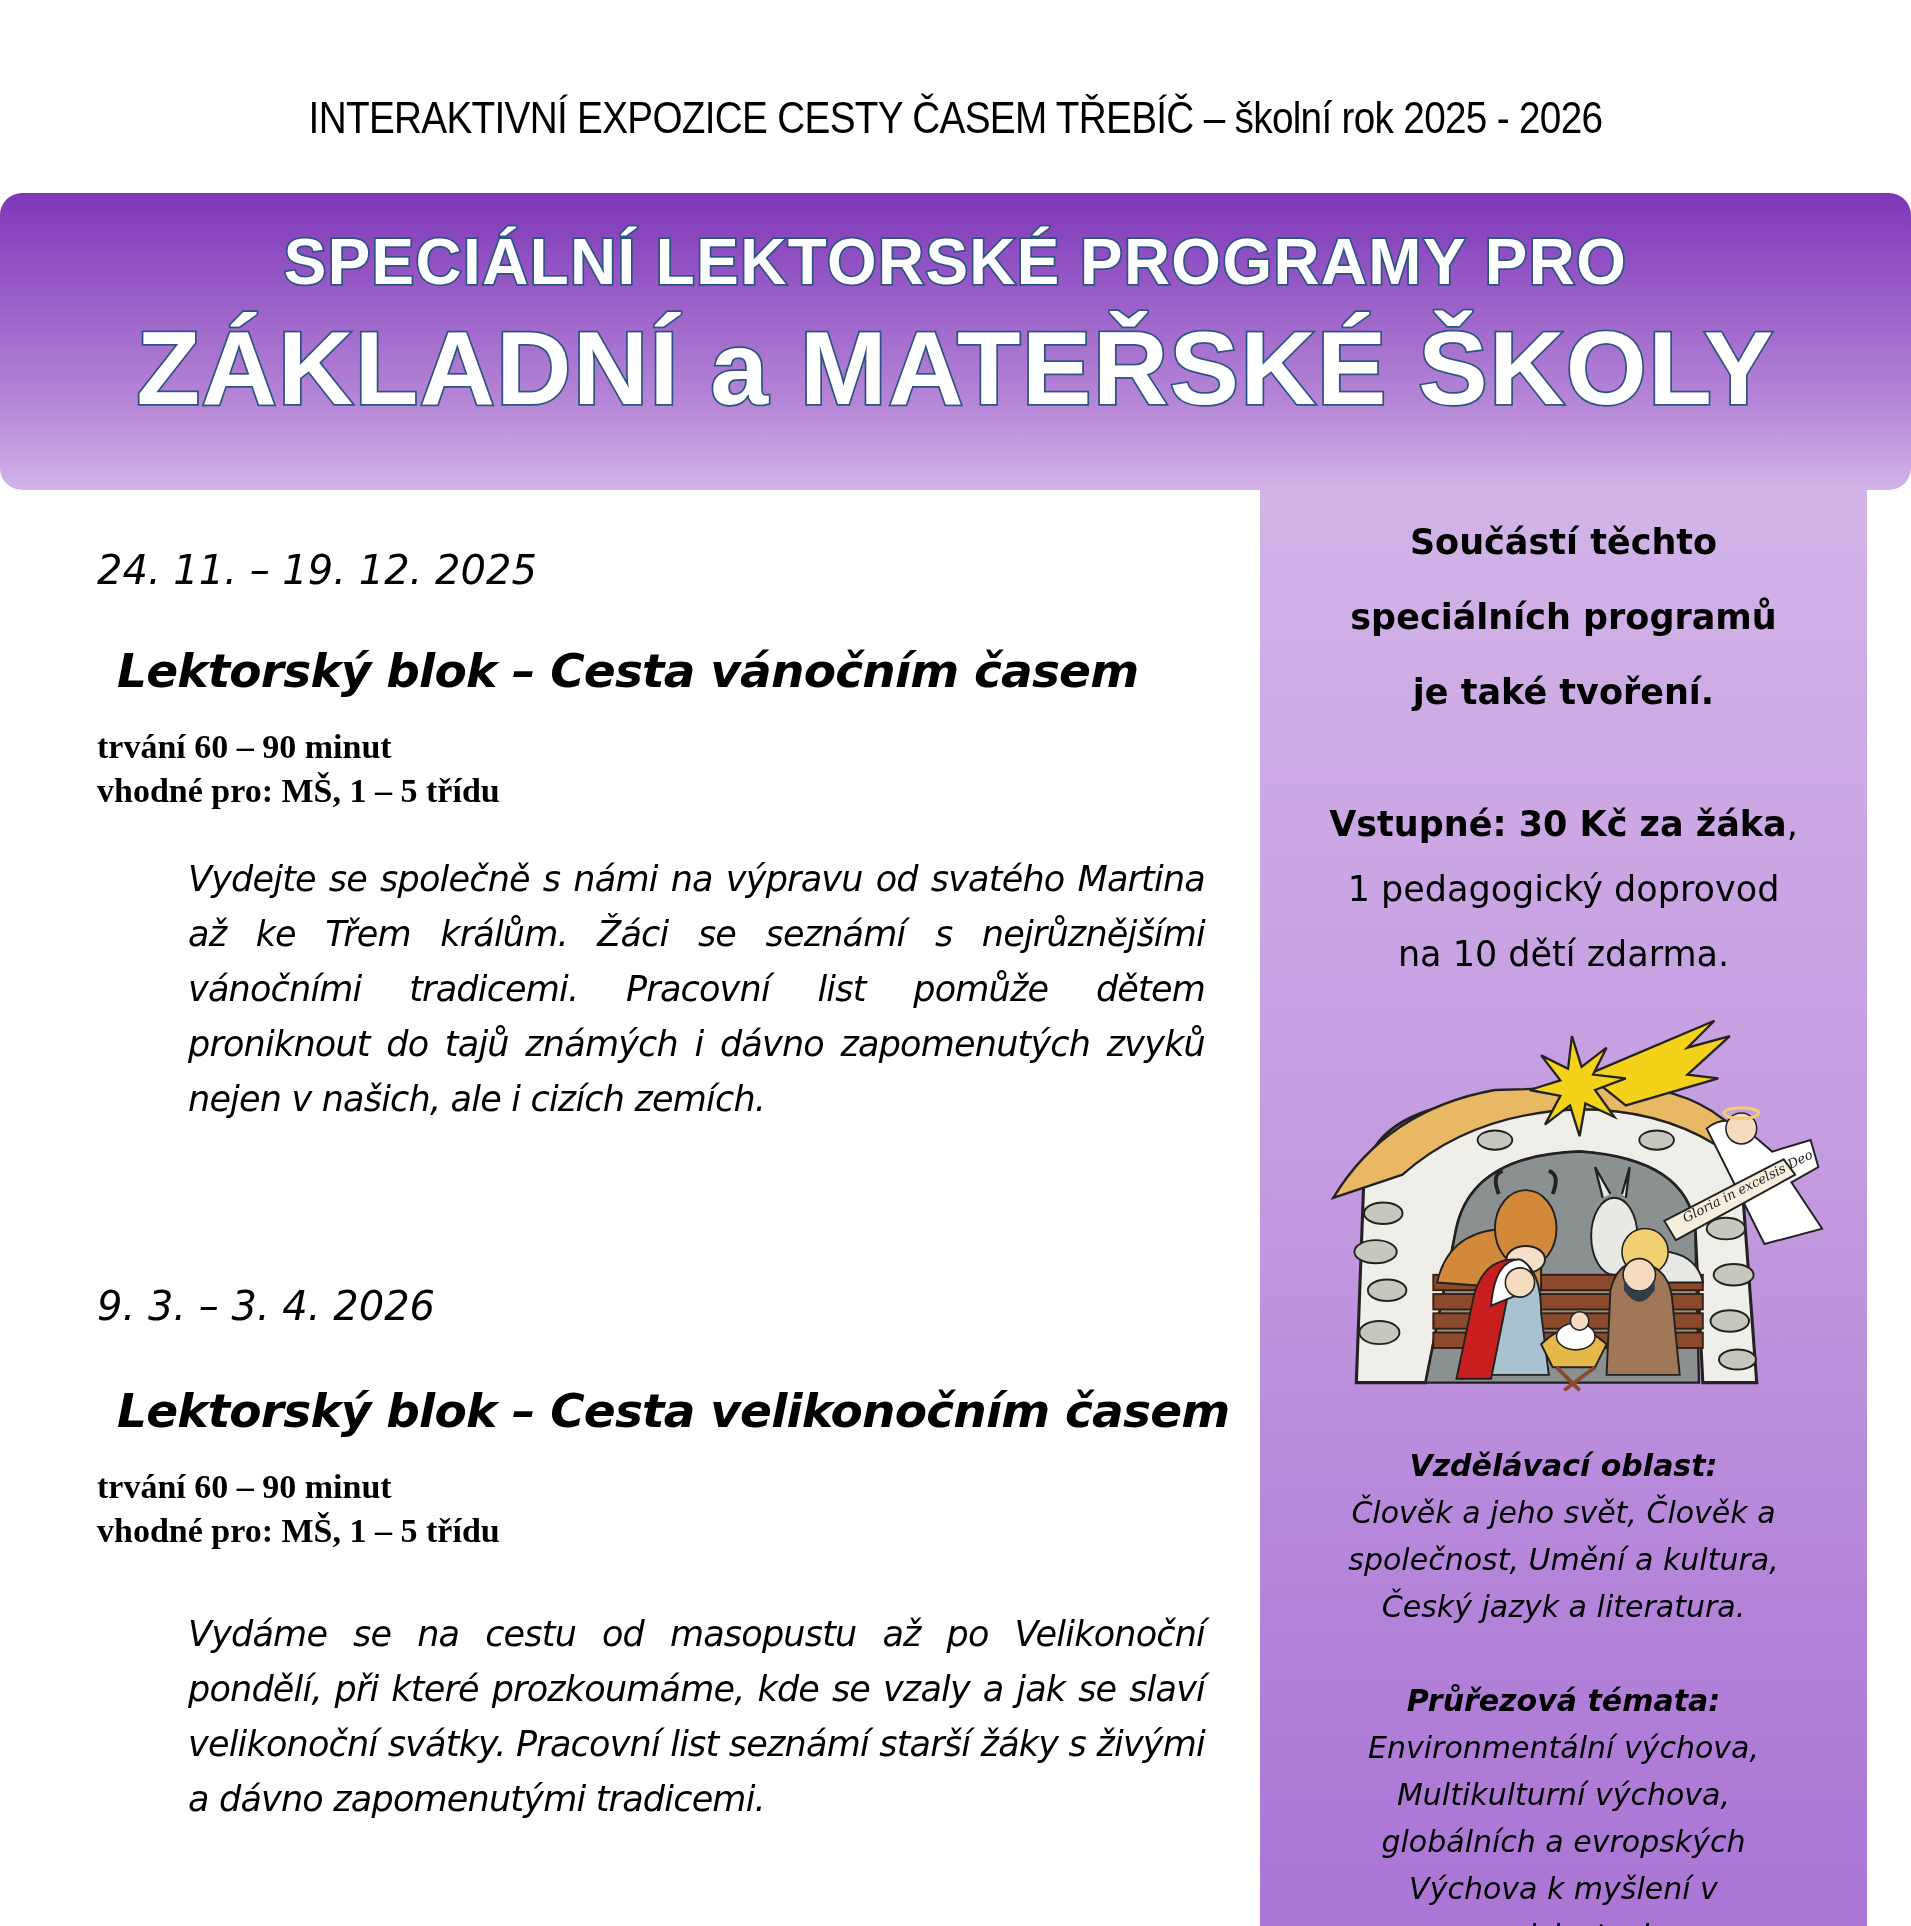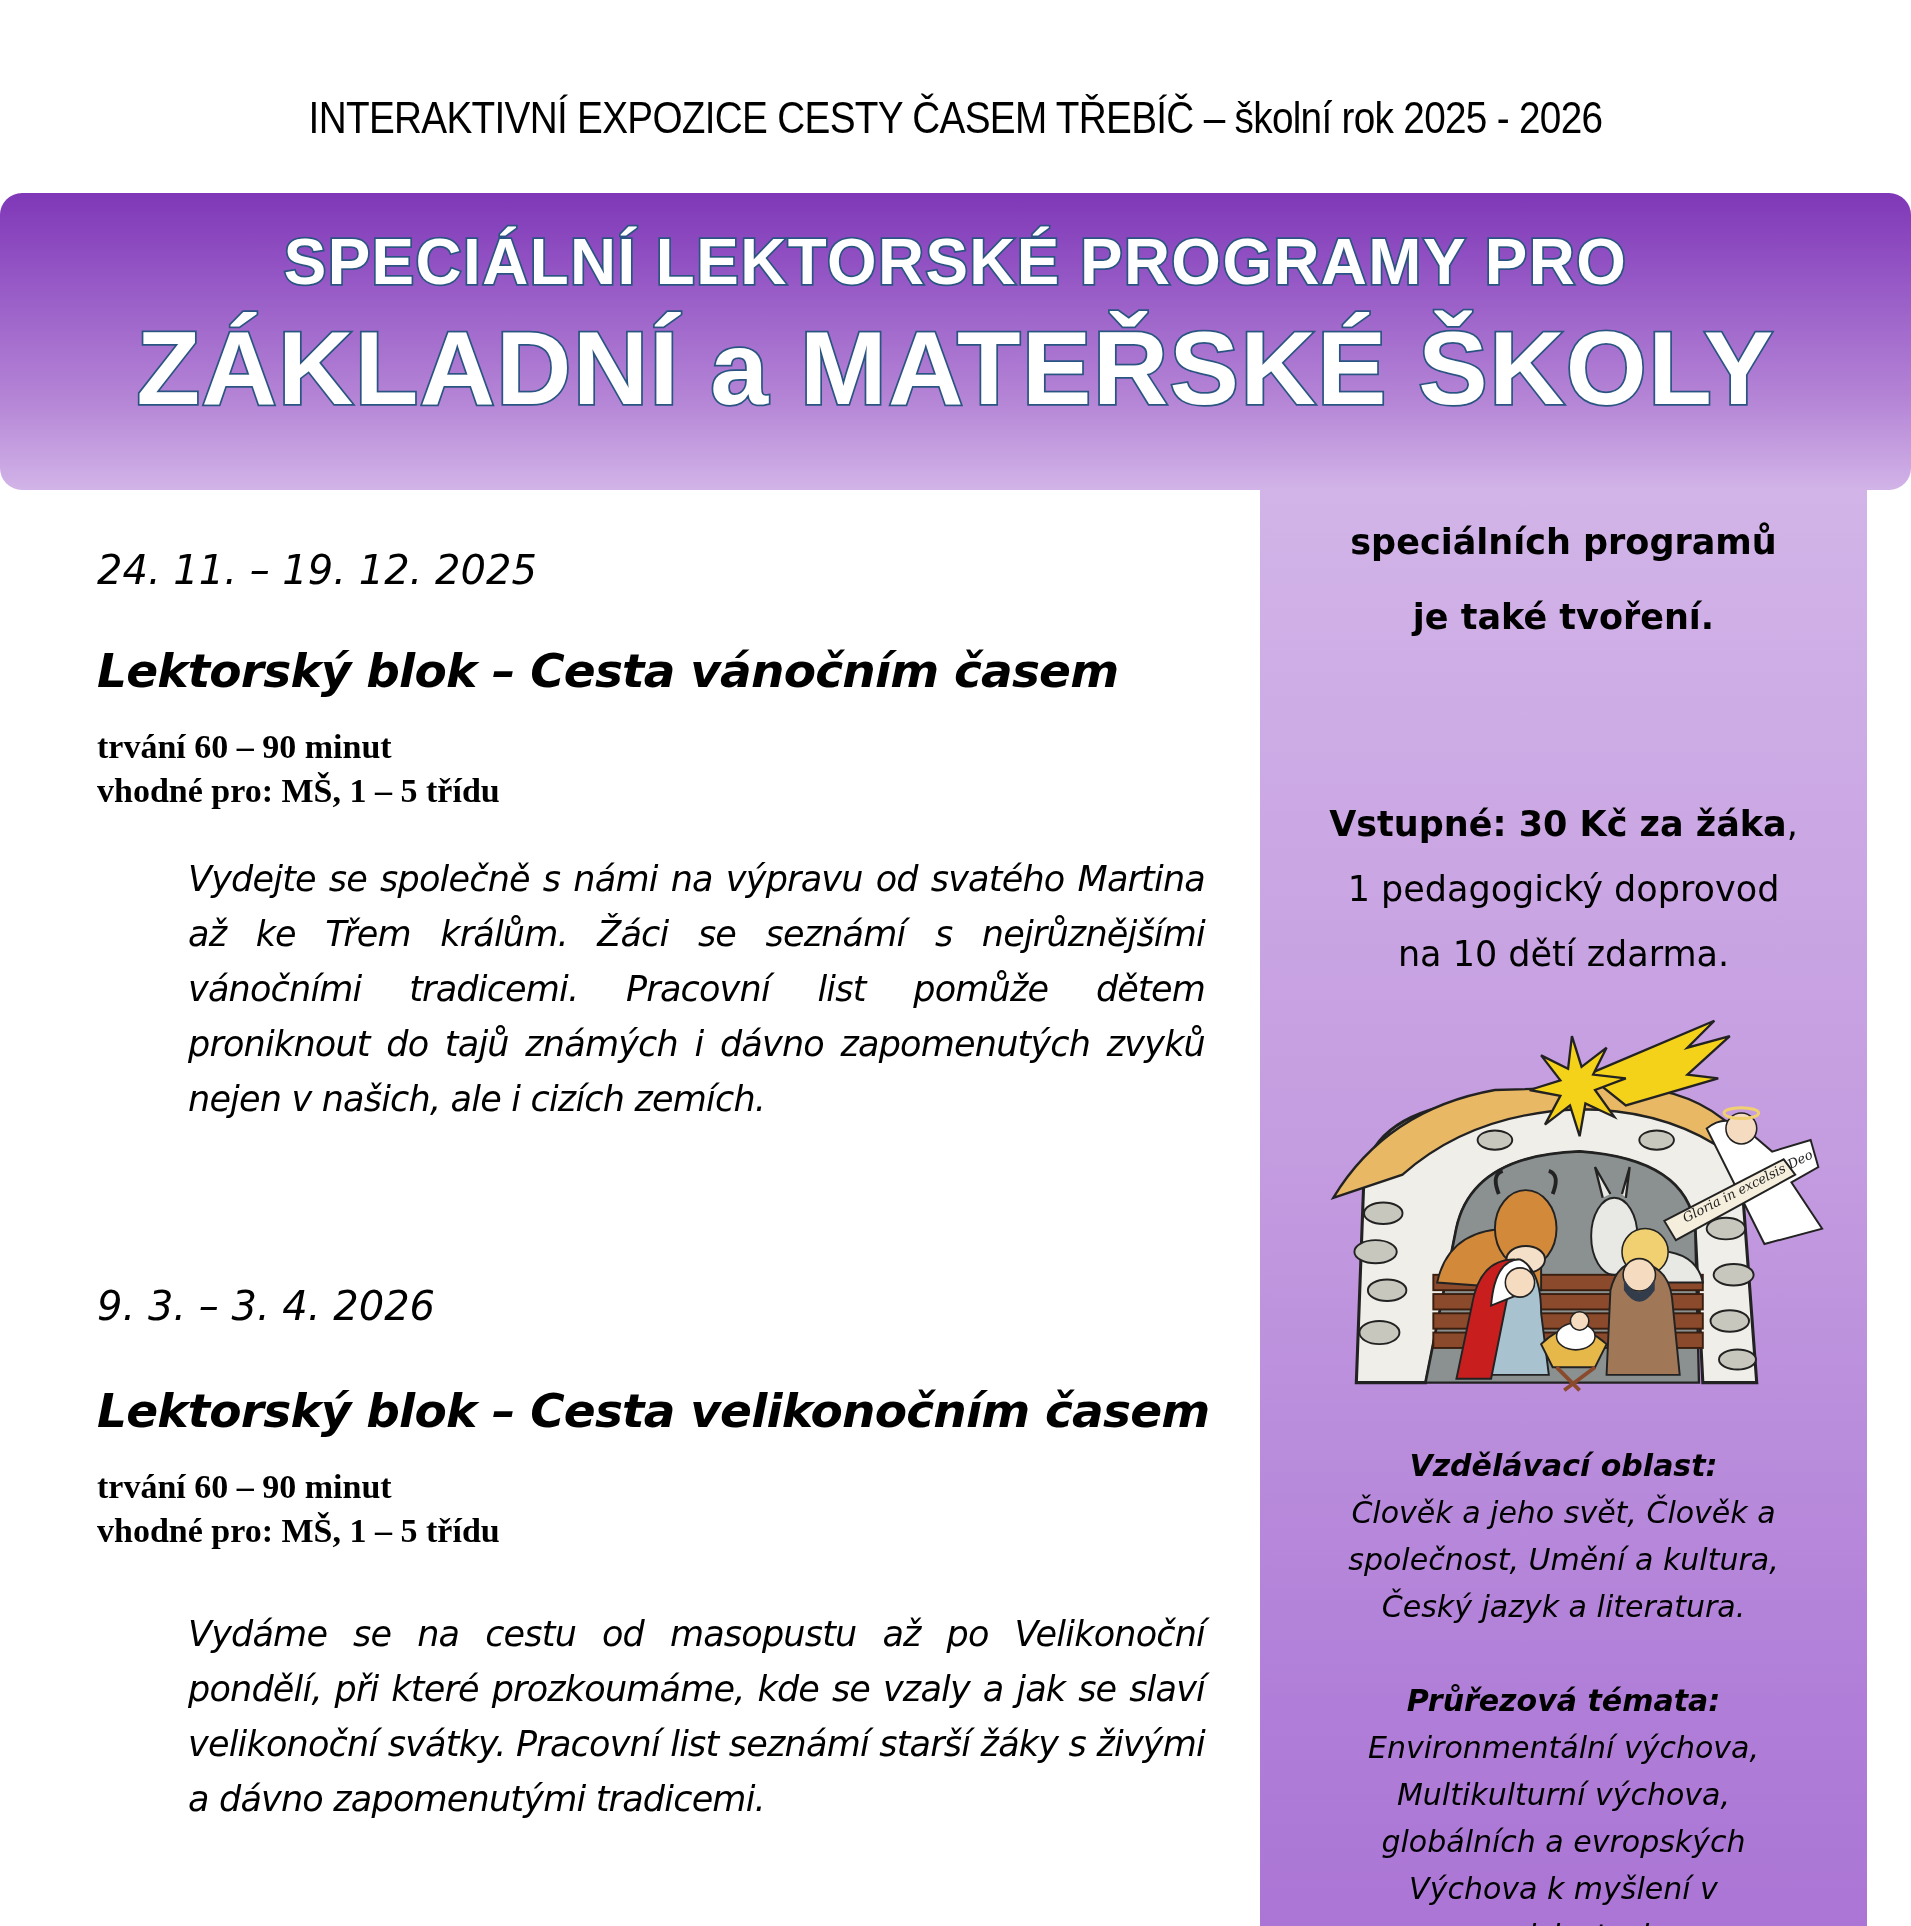--- a/index.html
+++ b/index.html
@@ -19,21 +19,21 @@
              background:linear-gradient(to bottom,#d2b4e8 0%,#c49ce0 30%,#b07ed8 55%,#a56cd1 75%,#a46bd0 100%); }
   .sb-block { position:absolute; left:0; width:607px; text-align:center; }
   .sb-intro { top:15.4px; font-family:"DejaVu Sans", sans-serif; font-weight:bold; font-size:35px; line-height:75px; }
   .sb-price { top:302px; font-size:35px; line-height:65px; }
   .sb-price .b { font-weight:bold; }
   .sb-edu { top:952px; font-family:"DejaVu Sans", sans-serif; font-style:italic; font-size:30px; line-height:47px; }
   .sb-edu .h { font-weight:bold; }
   .main { position:absolute; left:97px; top:0; width:1109px; }
   .prog { position:absolute; left:0; width:1109px; }
   .date { font-style:italic; font-size:40px; font-family:"DejaVu Sans", sans-serif; }
-  .title { font-style:italic; font-weight:bold; font-size:47px; font-family:"DejaVu Sans", sans-serif; white-space:nowrap; letter-spacing:-0.8px; }
+  .title { font-style:italic; font-weight:bold; font-size:47px; font-family:"DejaVu Sans", sans-serif; white-space:nowrap; letter-spacing:-0.8px;margin-left:20px; }
   .meta { font-family:"Liberation Serif", serif; font-weight:bold; font-size:34px; line-height:44px; }
   .desc { margin-left:91px; width:1017px; text-align:justify; font-style:italic; font-size:35px; line-height:55px;
           font-family:"DejaVu Sans", sans-serif; letter-spacing:-0.8px; }
   .nativity { position:absolute; left:1310px; top:1013px; width:520px; height:385px; }
 </style>
 </head>
 <body>
 
 <div class="topline">INTERAKTIVNÍ EXPOZICE CESTY ČASEM TŘEBÍČ – školní rok 2025 - 2026</div>
 
@@ -56,20 +56,21 @@
     <div class="title" style="margin-top:54px">Lektorský blok – Cesta velikonočním časem</div>
     <div class="meta" style="margin-top:27px">trvání 60 – 90 minut</div>
     <div class="meta">vhodné pro: MŠ, 1 – 5 třídu</div>
     <div class="desc" style="margin-top:54px">Vydáme se na cestu od masopustu až po Velikonoční pondělí, při které prozkoumáme, kde se vzaly a jak se slaví velikonoční svátky. Pracovní list seznámí starší žáky s živými a dávno zapomenutými tradicemi.</div>
   </div>
 
 </div>
 
 <div class="sidebar">
   <div class="sb-block sb-intro">
+    <div>Součástí těchto</div>
     <div>speciálních programů</div>
     <div>je také tvoření.</div>
   </div>
 
   <div class="sb-block sb-price">
     <div><span class="b">Vstupné: 30 Kč za žáka</span><span>,</span></div>
     <div>1 pedagogický doprovod</div>
     <div>na 10 dětí zdarma.</div>
   </div>
 

